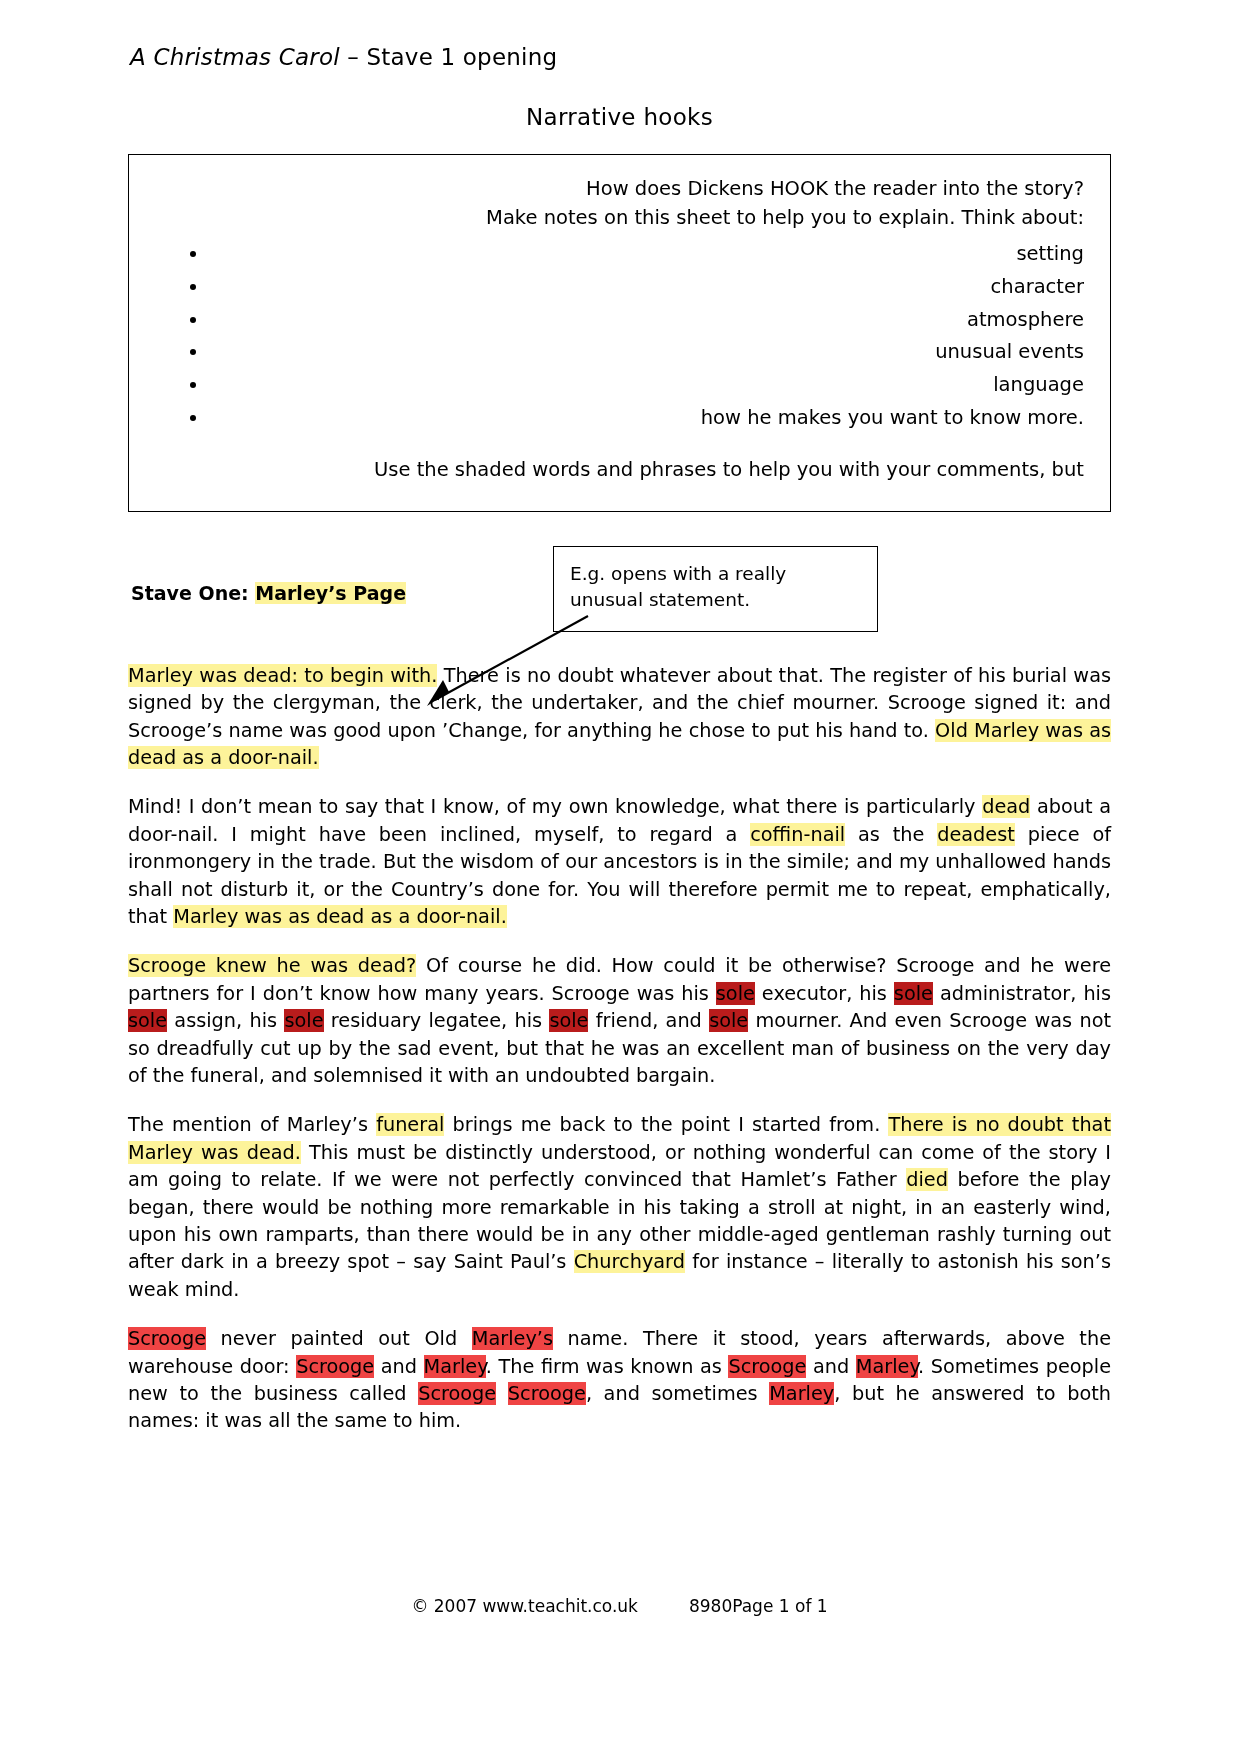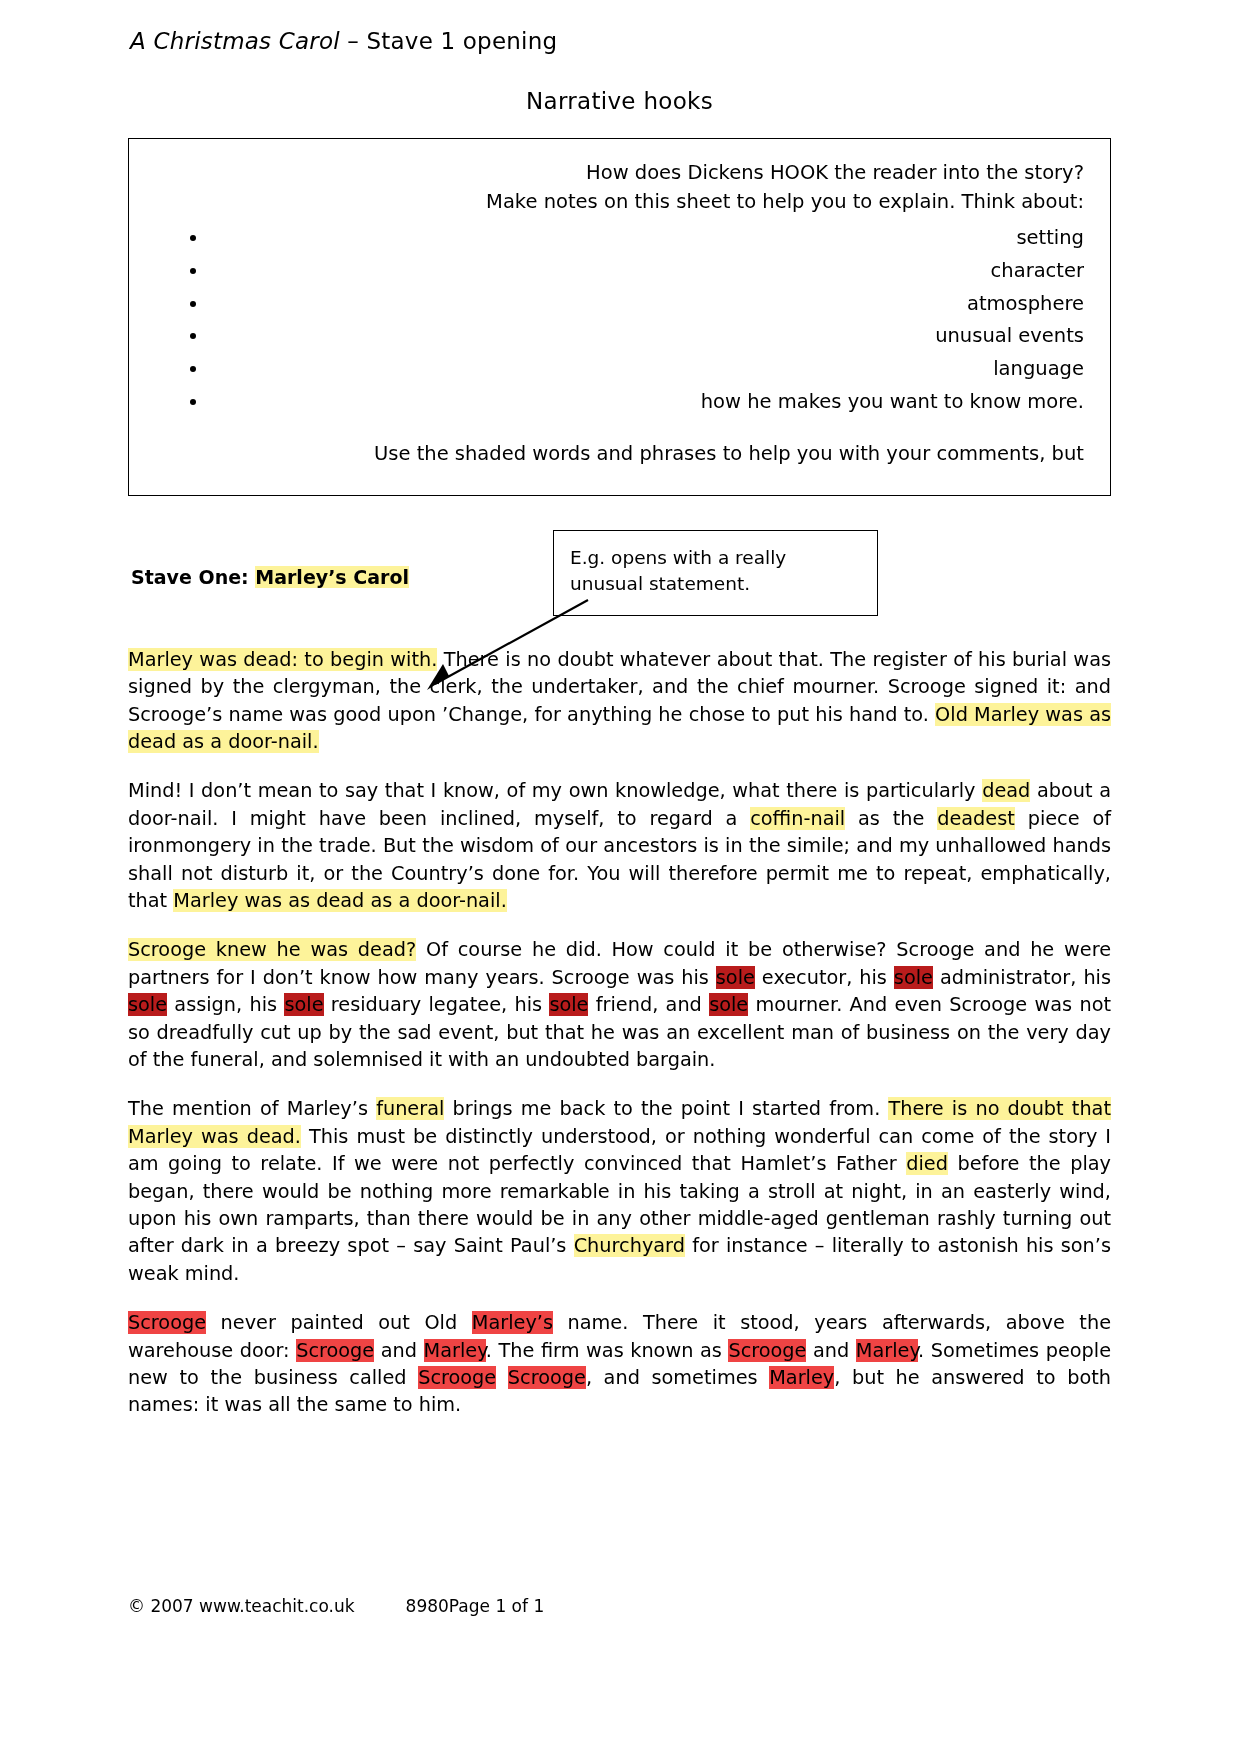--- a/index.html
+++ b/index.html
@@ -12,21 +12,21 @@
     min-height: 1754px;
     font-family: "DejaVu Sans", sans-serif;
     color: #000000;
     position: relative;
   }
   .page {
     position: relative;
     width: 1239px;
     height: 1754px;
     box-sizing: border-box;
-    padding: 28px 128px 0 128px;
+    padding: 44px 128px 0 128px;
   }
   .header-title {
     font-size: 23px;
     font-style: italic;
     letter-spacing: 0.2px;
     margin: 0 0 0 2px;
   }
   .header-title .nonital {
     font-style: normal;
   }
@@ -106,21 +106,21 @@
   }
   .body-text p {
     margin: 0 0 22px 0;
   }
   .footer {
     position: absolute;
     left: 128px;
     right: 128px;
     bottom: 138px;
     display: flex;
-    justify-content: flex-start;
+    justify-content: center;
     font-size: 17px;
   }
   .footer .mid {
     margin-left: 51px;
   }
 </style>
 </head>
 <body>
 
 <div class="page">
@@ -140,21 +140,21 @@
       <li>atmosphere</li>
       <li>unusual events</li>
       <li>language</li>
       <li>how he makes you want to know more.</li>
     </ul>
     <p class="task-note">Use the shaded words and phrases to help you with your comments, but</p>
   </div>
 
   <div class="stave-row">
     <div class="stave-label">
-      <span>Stave One: </span><span class="hl-yellow">Marley’s Carol</span>
+      <span>Stave One: </span><span class="hl-yellow">Marley’s Page</span>
     </div>
 
     <svg class="arrow-svg" width="190" height="110" viewBox="0 0 190 110">
       <line x1="175" y1="8" x2="22" y2="92" stroke="#000" stroke-width="2.2"></line>
       <polygon points="14,98 36,84 30,72" fill="#000"></polygon>
     </svg>
 
     <div class="callout">
       <div>E.g. opens with a really</div>
       <div>unusual statement.</div>

